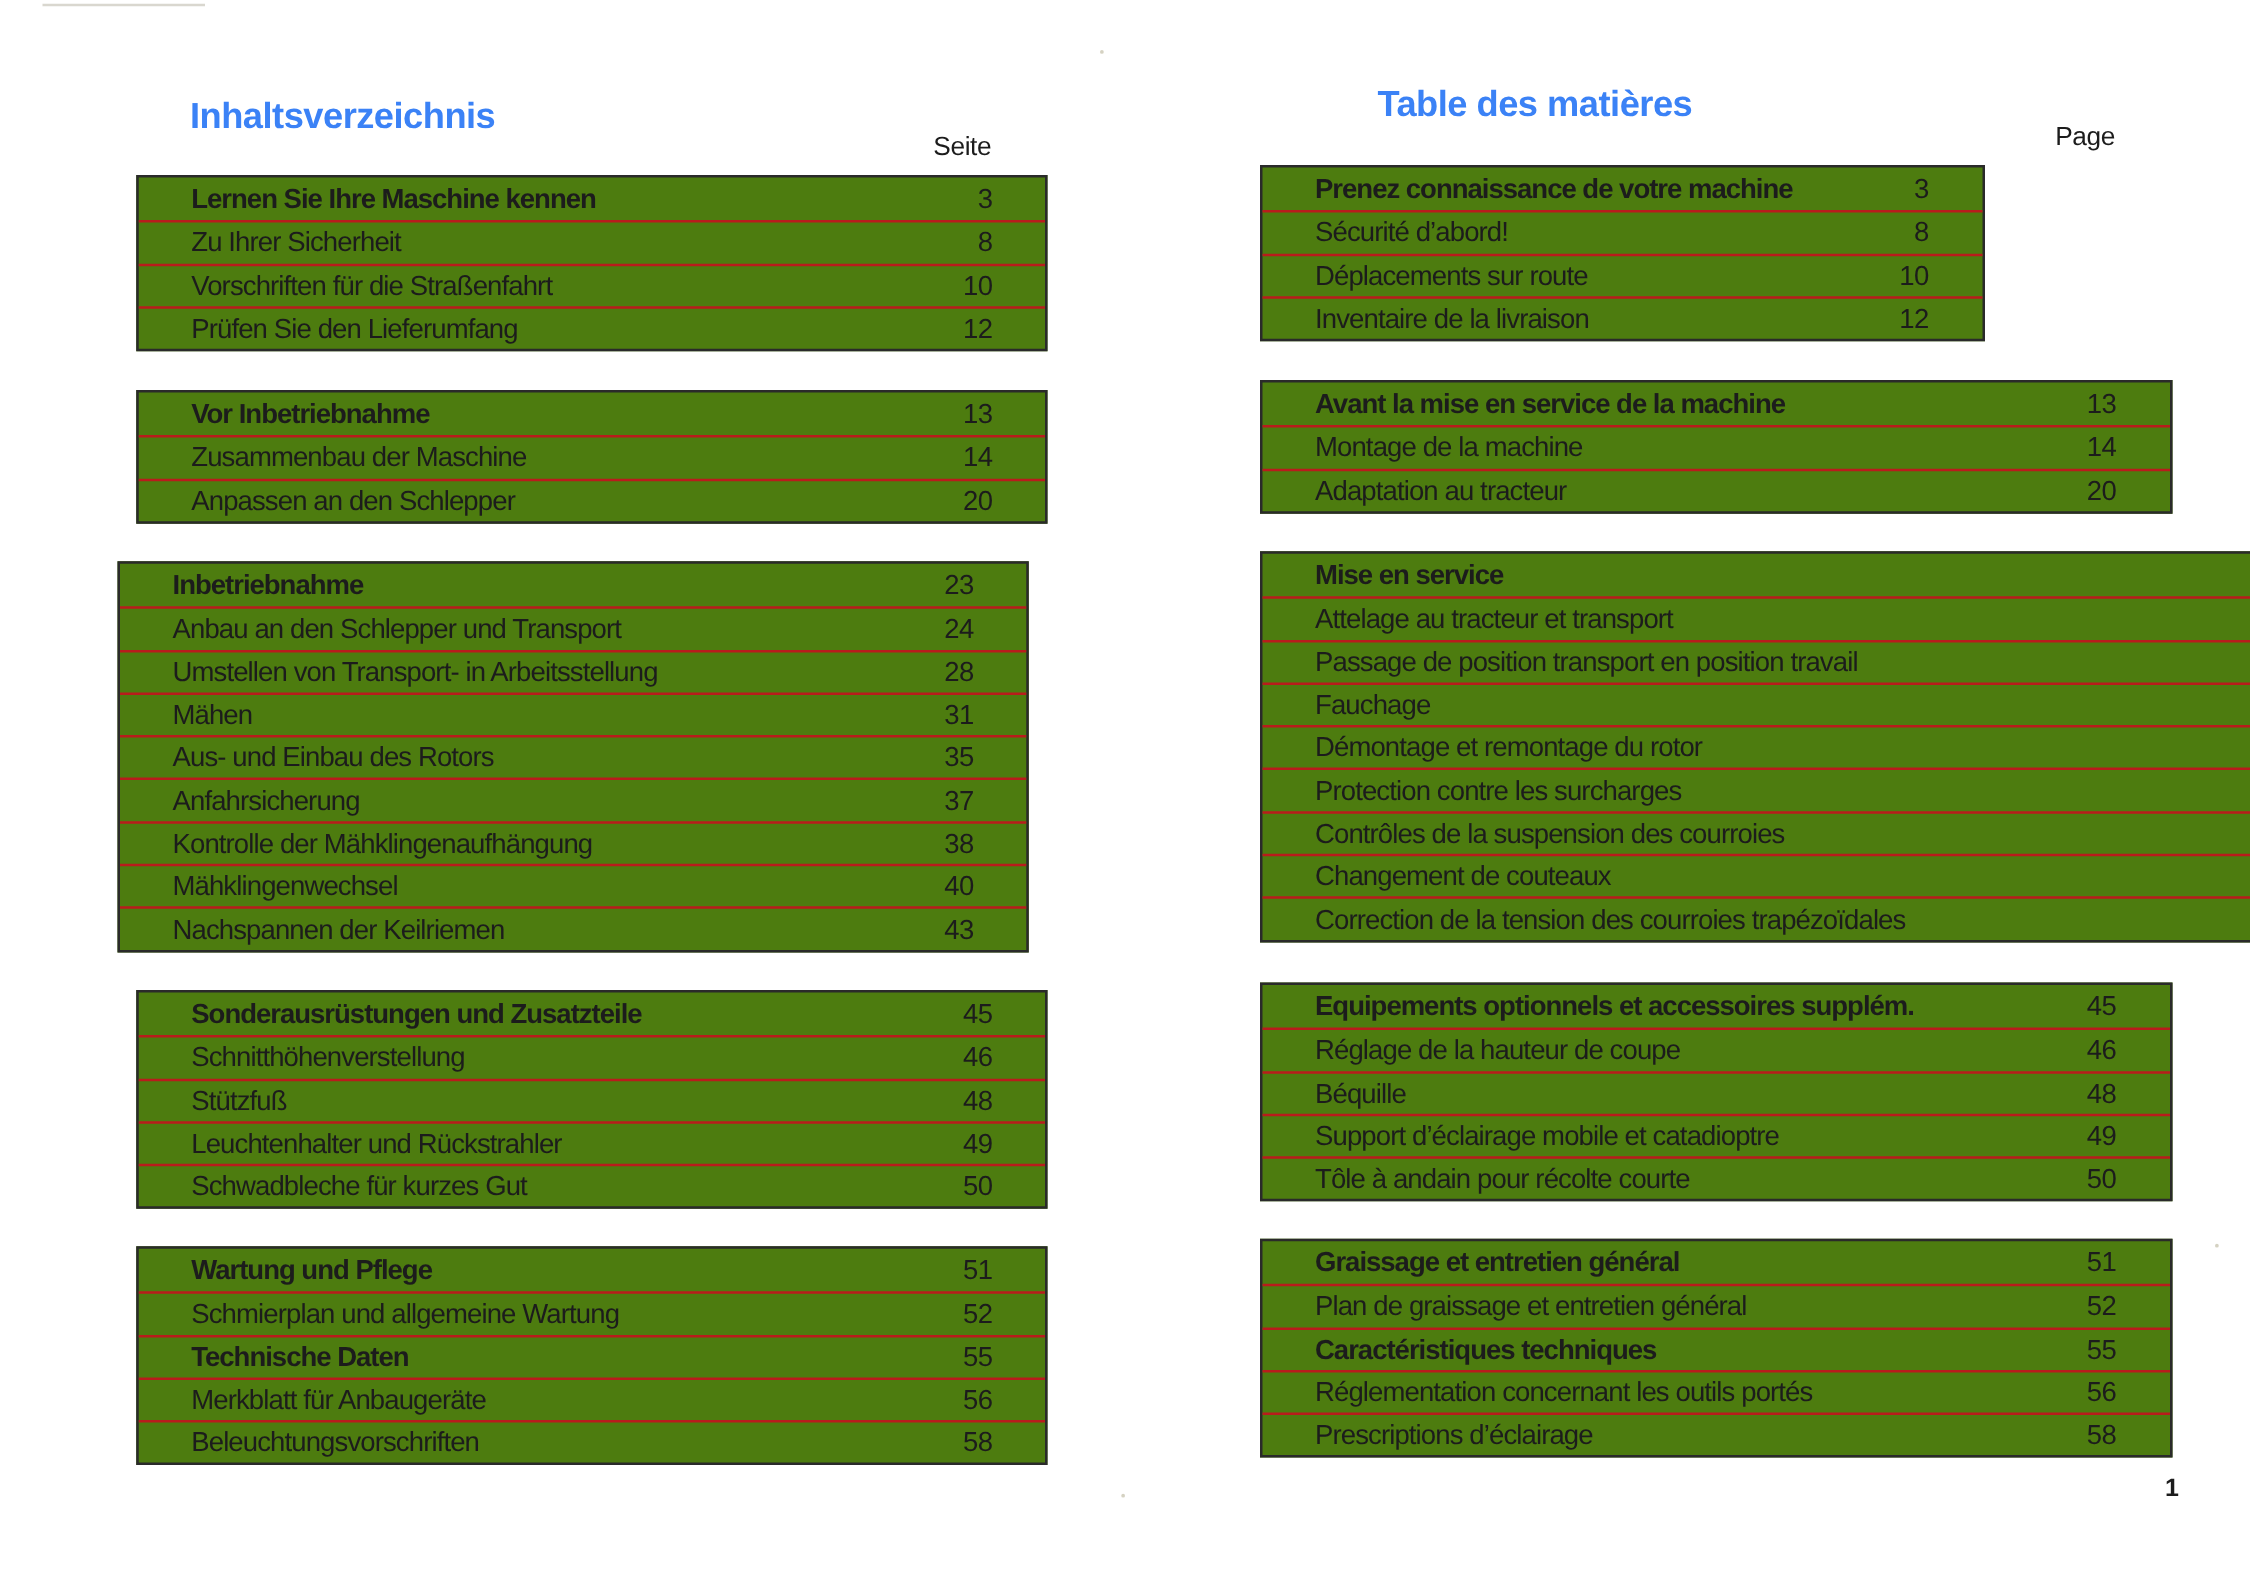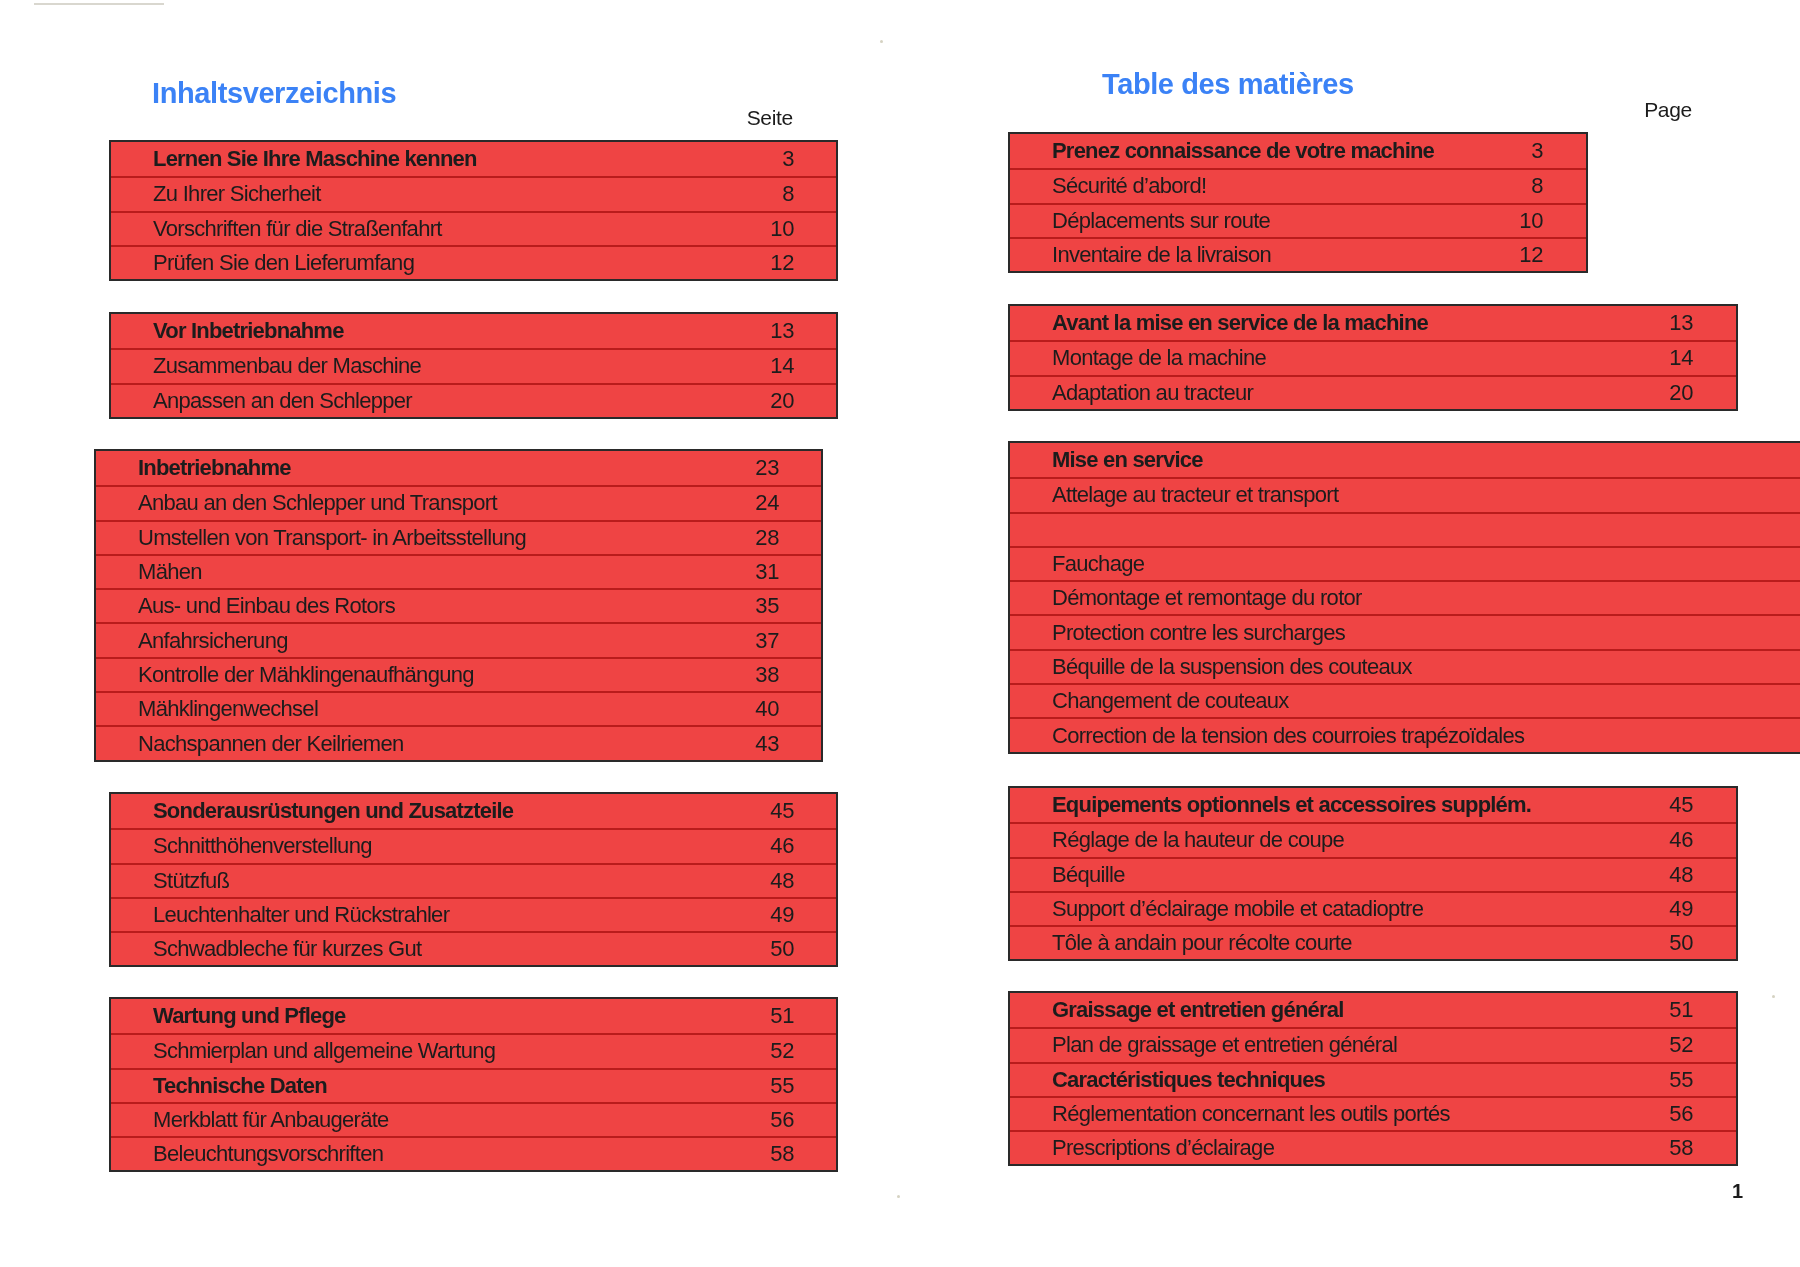--- a/index.html
+++ b/index.html
@@ -13,21 +13,21 @@
 
   .title {
     position: absolute; font-weight: bold; font-size: 29px; letter-spacing: -0.4px;
     line-height: 1; white-space: nowrap; color: #3b82f6;
   }
   .colhead {
     position: absolute; font-size: 21px; letter-spacing: -0.3px; line-height: 1;
     text-align: right; width: 100px; white-space: nowrap;
   }
   .toc-box {
-    position: absolute; border: 2px solid #2a2a2a; background: #ef4444; box-sizing: border-box;
+    position: absolute; border: 2px solid #2a2a2a; background: #4d7c0f; box-sizing: border-box;
   }
   .toc-row {
     height: 34.3px; box-sizing: border-box; border-top: 2px solid #b91c1c;
     display: flex; align-items: center; position: relative;
   }
   .toc-row:first-child { border-top: none; }
   .toc-label {
     position: absolute; left: 42px; font-size: 22px; letter-spacing: -0.7px;
     white-space: nowrap; line-height: 1;
   }
@@ -204,36 +204,37 @@
   <div class="toc-box" style="left:1008px;top:441px;width:880px">
       <div class="toc-row">
         <span class="toc-label bold">Mise en service</span>
         <span class="toc-page">23</span>
       </div>
       <div class="toc-row">
         <span class="toc-label">Attelage au tracteur et transport</span>
         <span class="toc-page">24</span>
       </div>
       <div class="toc-row">
+        <span class="toc-label">Passage de position transport en position travail</span>
         <span class="toc-page">28</span>
       </div>
       <div class="toc-row">
         <span class="toc-label">Fauchage</span>
         <span class="toc-page">31</span>
       </div>
       <div class="toc-row">
         <span class="toc-label">Démontage et remontage du rotor</span>
         <span class="toc-page">35</span>
       </div>
       <div class="toc-row">
         <span class="toc-label">Protection contre les surcharges</span>
         <span class="toc-page">37</span>
       </div>
       <div class="toc-row">
-        <span class="toc-label">Béquille de la suspension des couteaux</span>
+        <span class="toc-label">Contrôles de la suspension des courroies</span>
         <span class="toc-page">38</span>
       </div>
       <div class="toc-row">
         <span class="toc-label">Changement de couteaux</span>
         <span class="toc-page">40</span>
       </div>
       <div class="toc-row">
         <span class="toc-label">Correction de la tension des courroies trapézoïdales</span>
         <span class="toc-page">43</span>
       </div>

